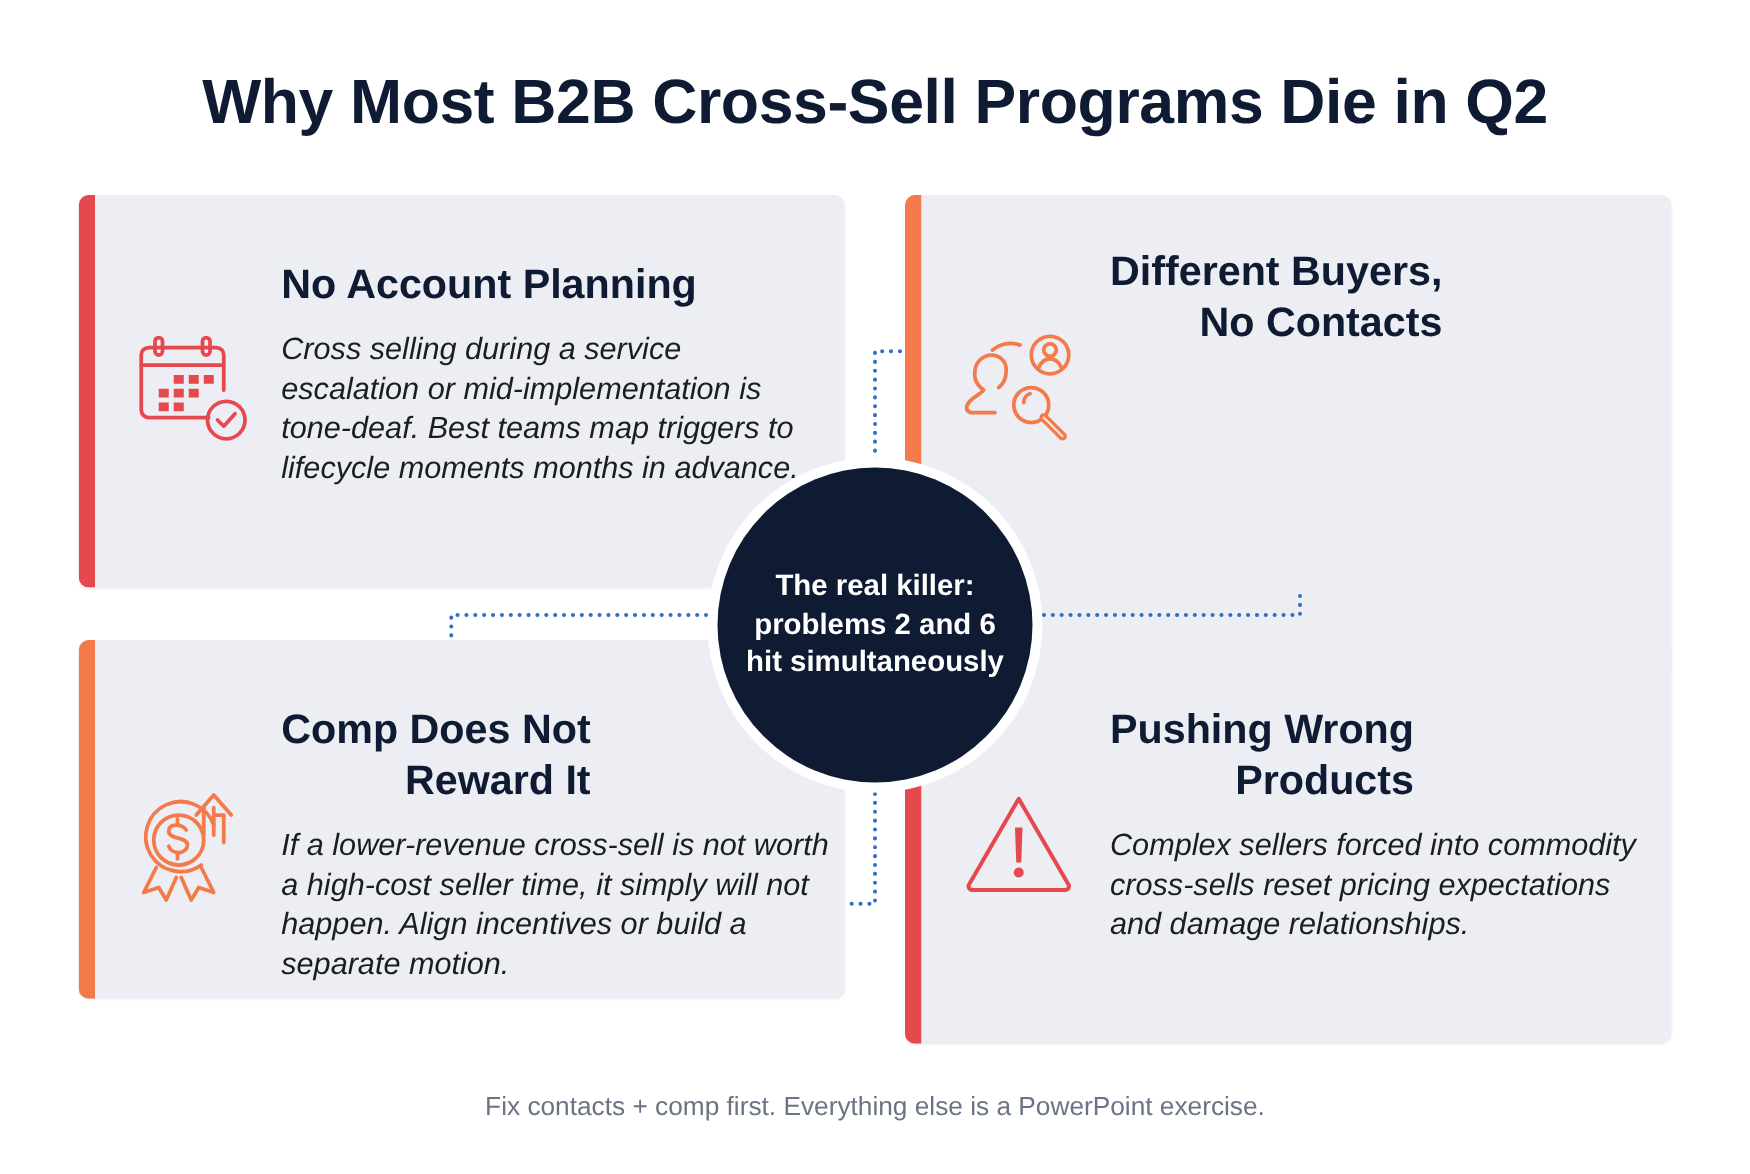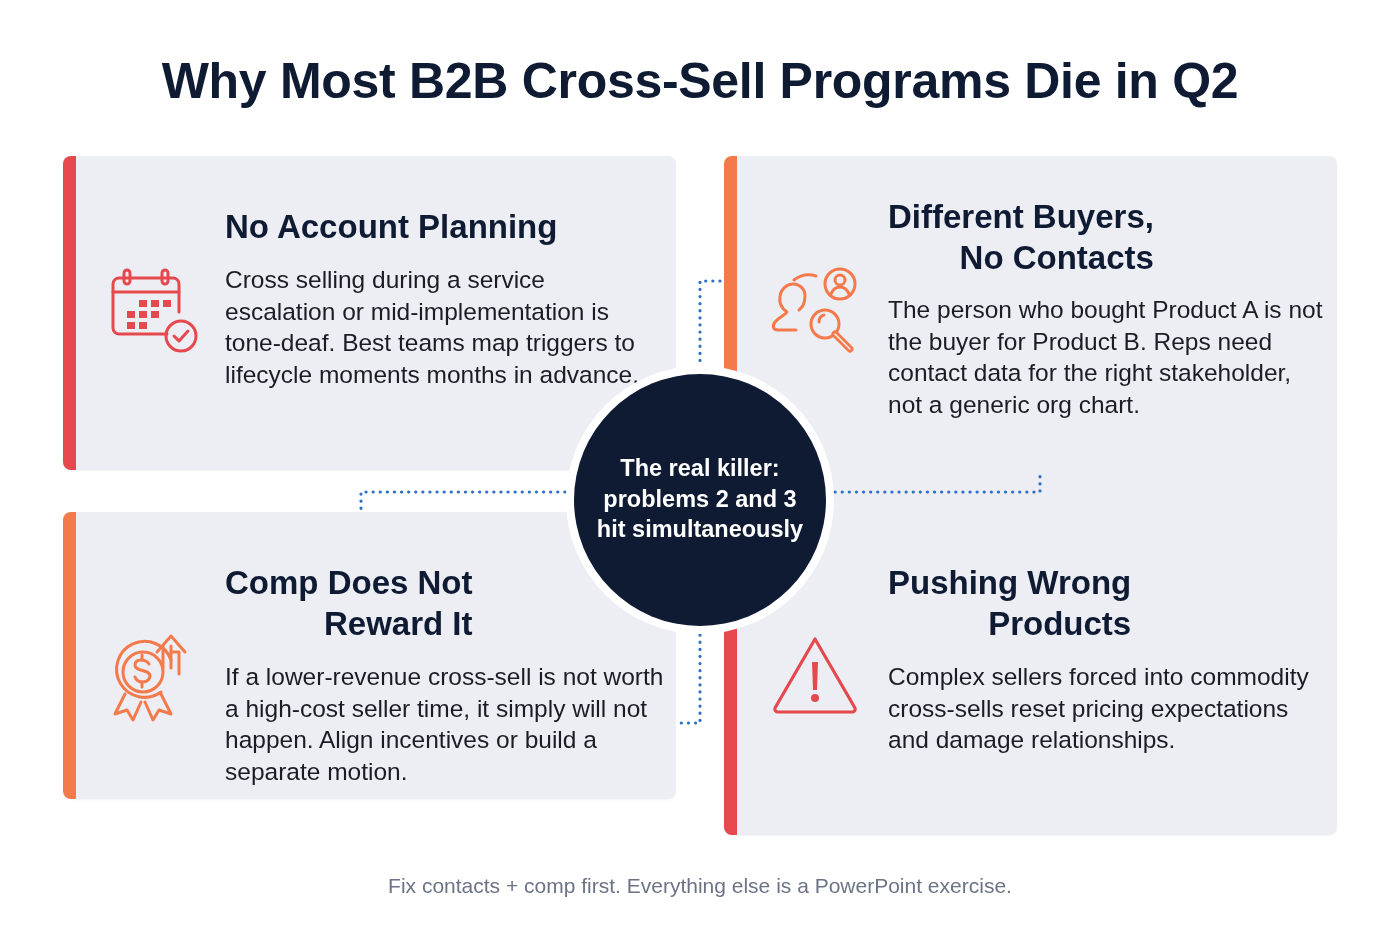--- a/index.html
+++ b/index.html
@@ -19,20 +19,21 @@
   }
   .card .bar { position: absolute; left: 0; top: 0; bottom: 0; width: 13px; }
   .card .icon { position: absolute; }
   .card h2 {
     position: absolute; margin: 0; font-size: 33px; font-weight: 700;
     color: #0f1b33; line-height: 41px; text-align: right;
   }
   .card p {
     position: absolute; margin: 0; font-size: 24.5px; line-height: 31.5px;
     color: #1a1d24;
+    font-style: italic;
   }
   #card-1 { left: 63px; top: 156px; width: 613px; height: 314px; }
   #card-2 { left: 724px; top: 156px; width: 613px; height: 384px; }
   #card-3 { left: 63px; top: 512px; width: 613px; height: 287px; }
   #card-4 { left: 724px; top: 512px; width: 613px; height: 323px; }
 
   .connectors { position: absolute; left: 0; top: 0; width: 1400px; height: 939px; pointer-events: none; }
 
   .center-ring {
     position: absolute; left: 566px; top: 366px; width: 268px; height: 268px;
@@ -95,21 +96,20 @@
       <circle cx="55" cy="58" r="14"></circle>
       <path d="M49 56 a7 7 0 0 1 5 -7"></path>
       <line x1="65" y1="68" x2="80" y2="83" stroke-width="7"></line>
       <line x1="65" y1="68" x2="80" y2="83" stroke="#eceef4" stroke-width="1.5"></line>
     </g>
   </svg>
   <h2 style="left:164px; top:40px">
     <span>Different Buyers,</span><br>
     <span>No Contacts</span>
   </h2>
-  <p style="left:164px; top:138px; width:440px">The person who bought Product A is not the buyer for Product B. Reps need contact data for the right stakeholder, not a generic org chart.</p>
 </div>
 
 <div class="card" id="card-3">
   <div class="bar" style="background:#f47a4b"></div>
   <svg class="icon" style="left:44px; top:116px" width="96" height="96" viewBox="0 0 96 96">
     <g fill="none" stroke="#f47a4b" stroke-width="3" stroke-linecap="round" stroke-linejoin="round">
       <path d="M54 64 a28 28 0 1 1 10 -32"></path>
       <circle cx="36" cy="44" r="20"></circle>
       <path d="M42 36 c-2 -3 -5 -4 -8 -4 c-4 0 -6 2 -6 5 c0 7 15 4 15 11 c0 3 -3 6 -7 6 c-4 0 -7 -2 -8 -5"></path>
       <line x1="35" y1="27" x2="35" y2="32"></line>
@@ -147,16 +147,16 @@
   <g fill="none" stroke="#2f6fc4" stroke-width="3.2" stroke-linecap="round" stroke-dasharray="0.1 7">
     <polyline points="720,281 700,281 700,372"></polyline>
     <polyline points="572,492 361,492 361,512"></polyline>
     <polyline points="828,492 1040,492 1040,470"></polyline>
     <polyline points="700,628 700,723 676,723"></polyline>
   </g>
 </svg>
 
 <div class="center-ring"></div>
 <div class="center-circle">
-  <div class="center-text">The real killer: problems 2 and 3 hit simultaneously</div>
+  <div class="center-text">The real killer: problems 2 and 6 hit simultaneously</div>
 </div>
 
 <div class="footer">Fix contacts + comp first. Everything else is a PowerPoint exercise.</div>
 
 </body></html>

